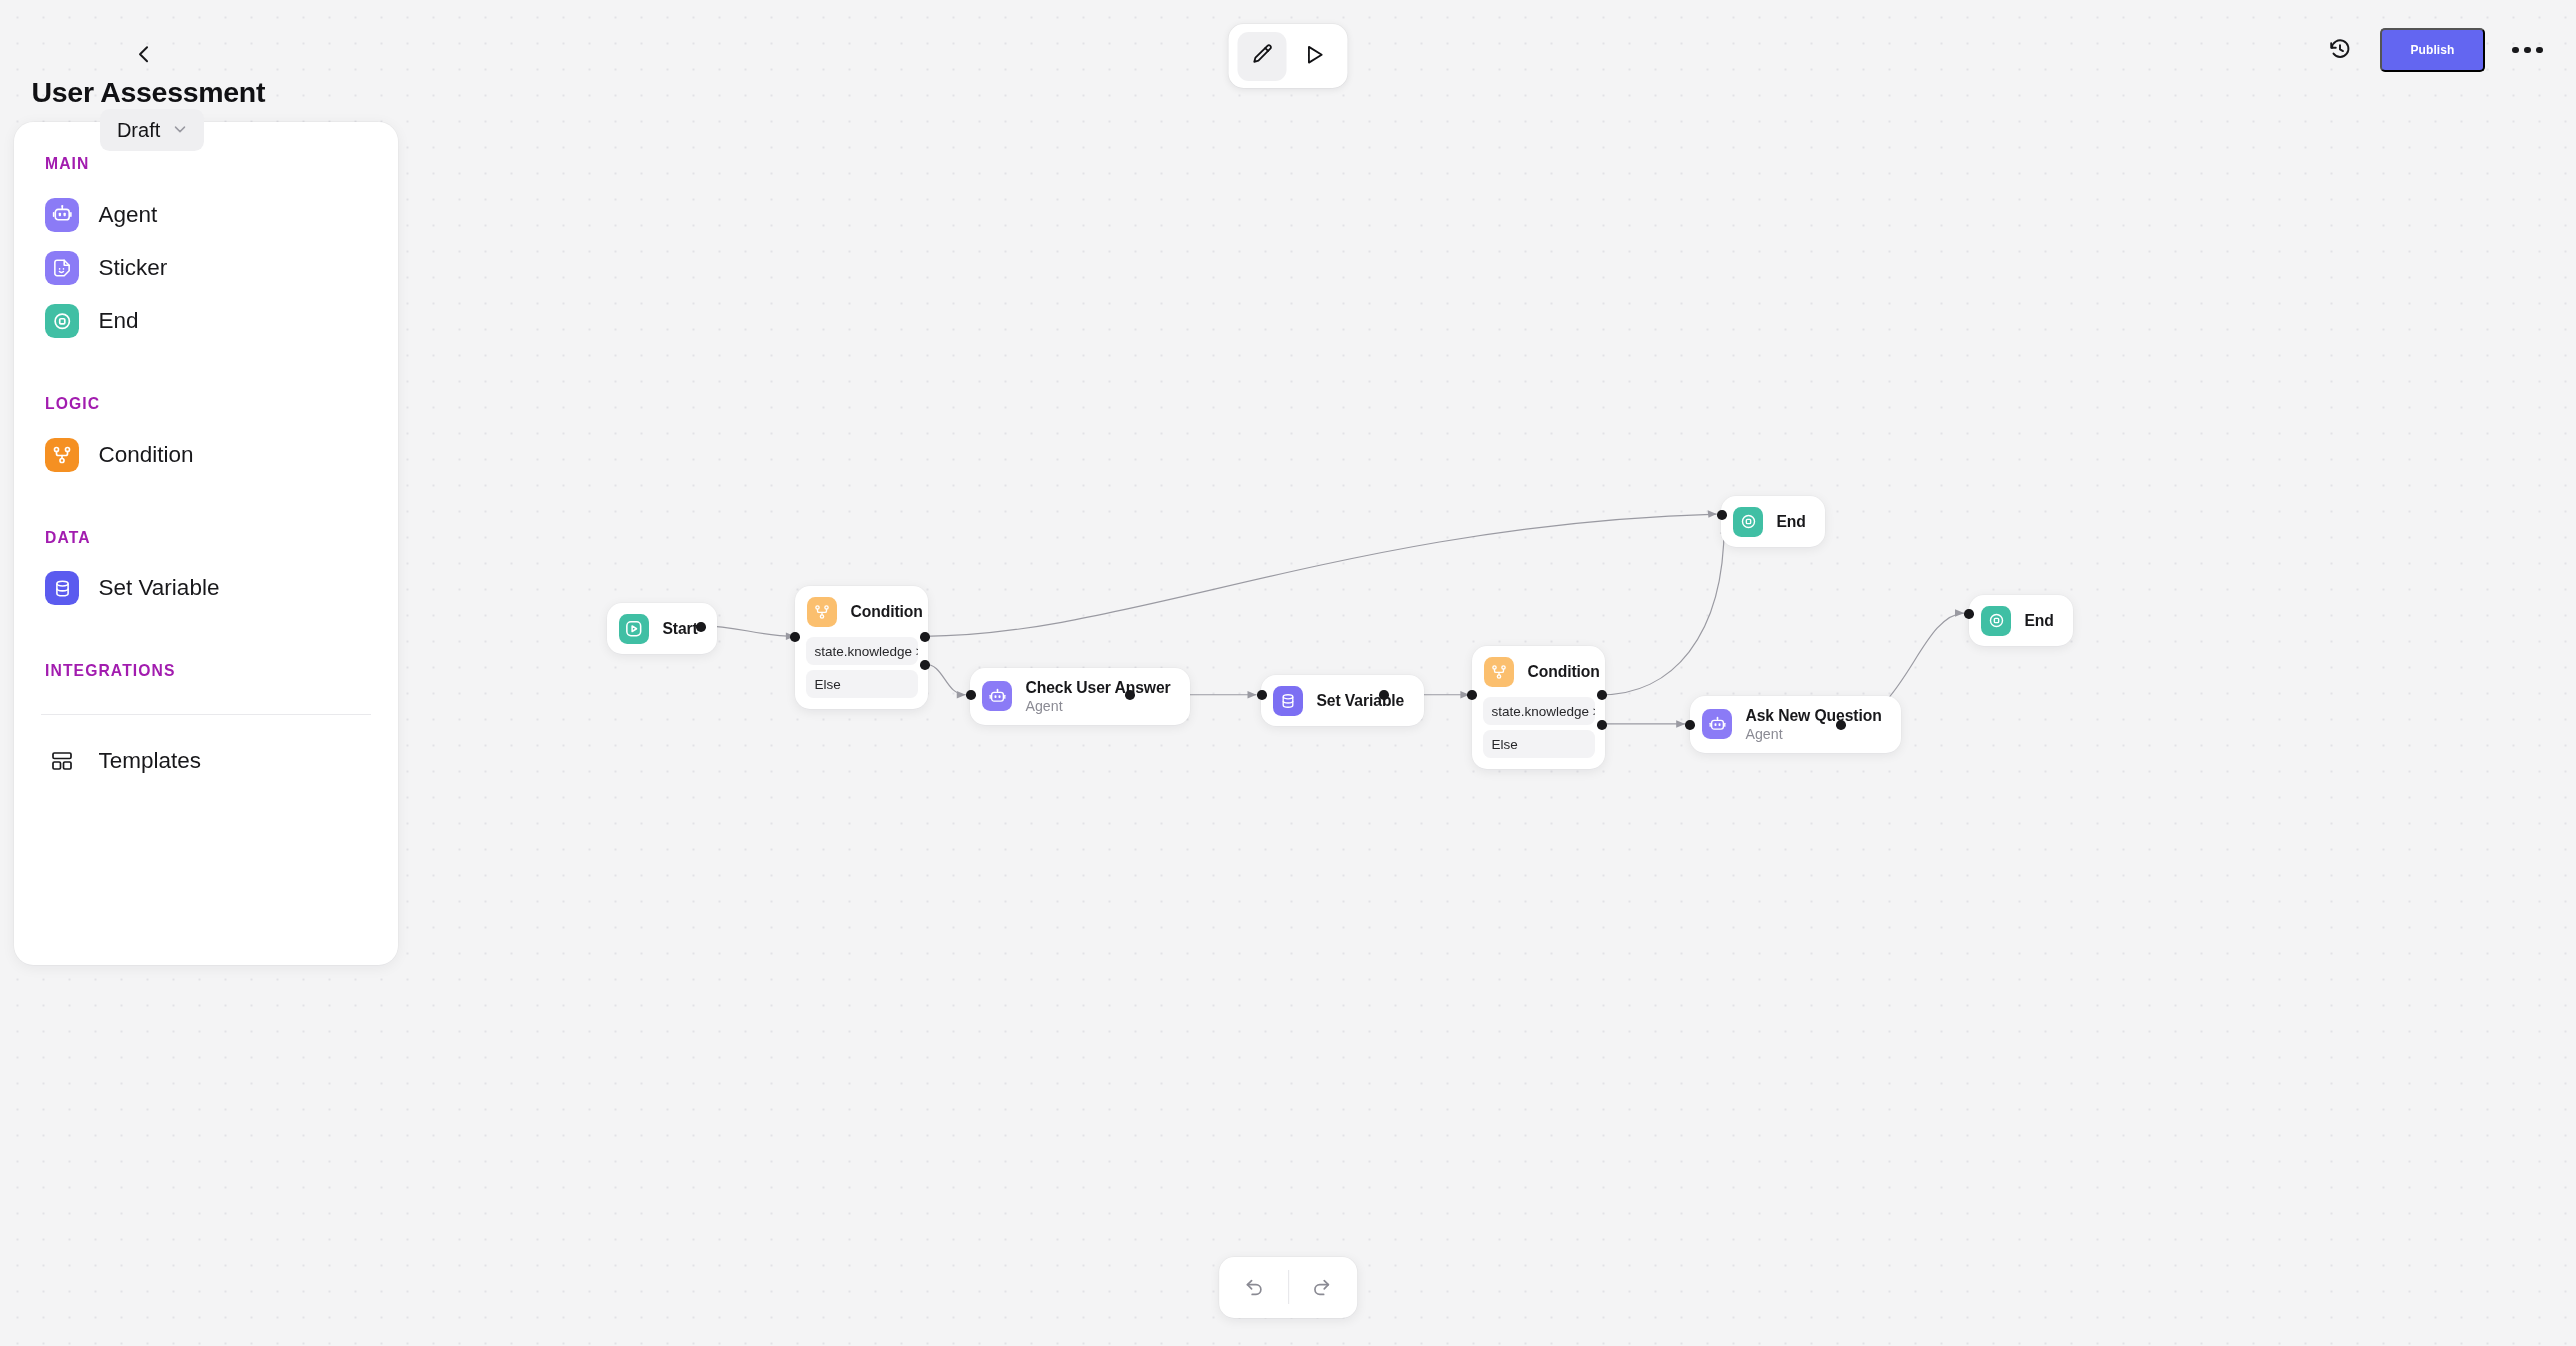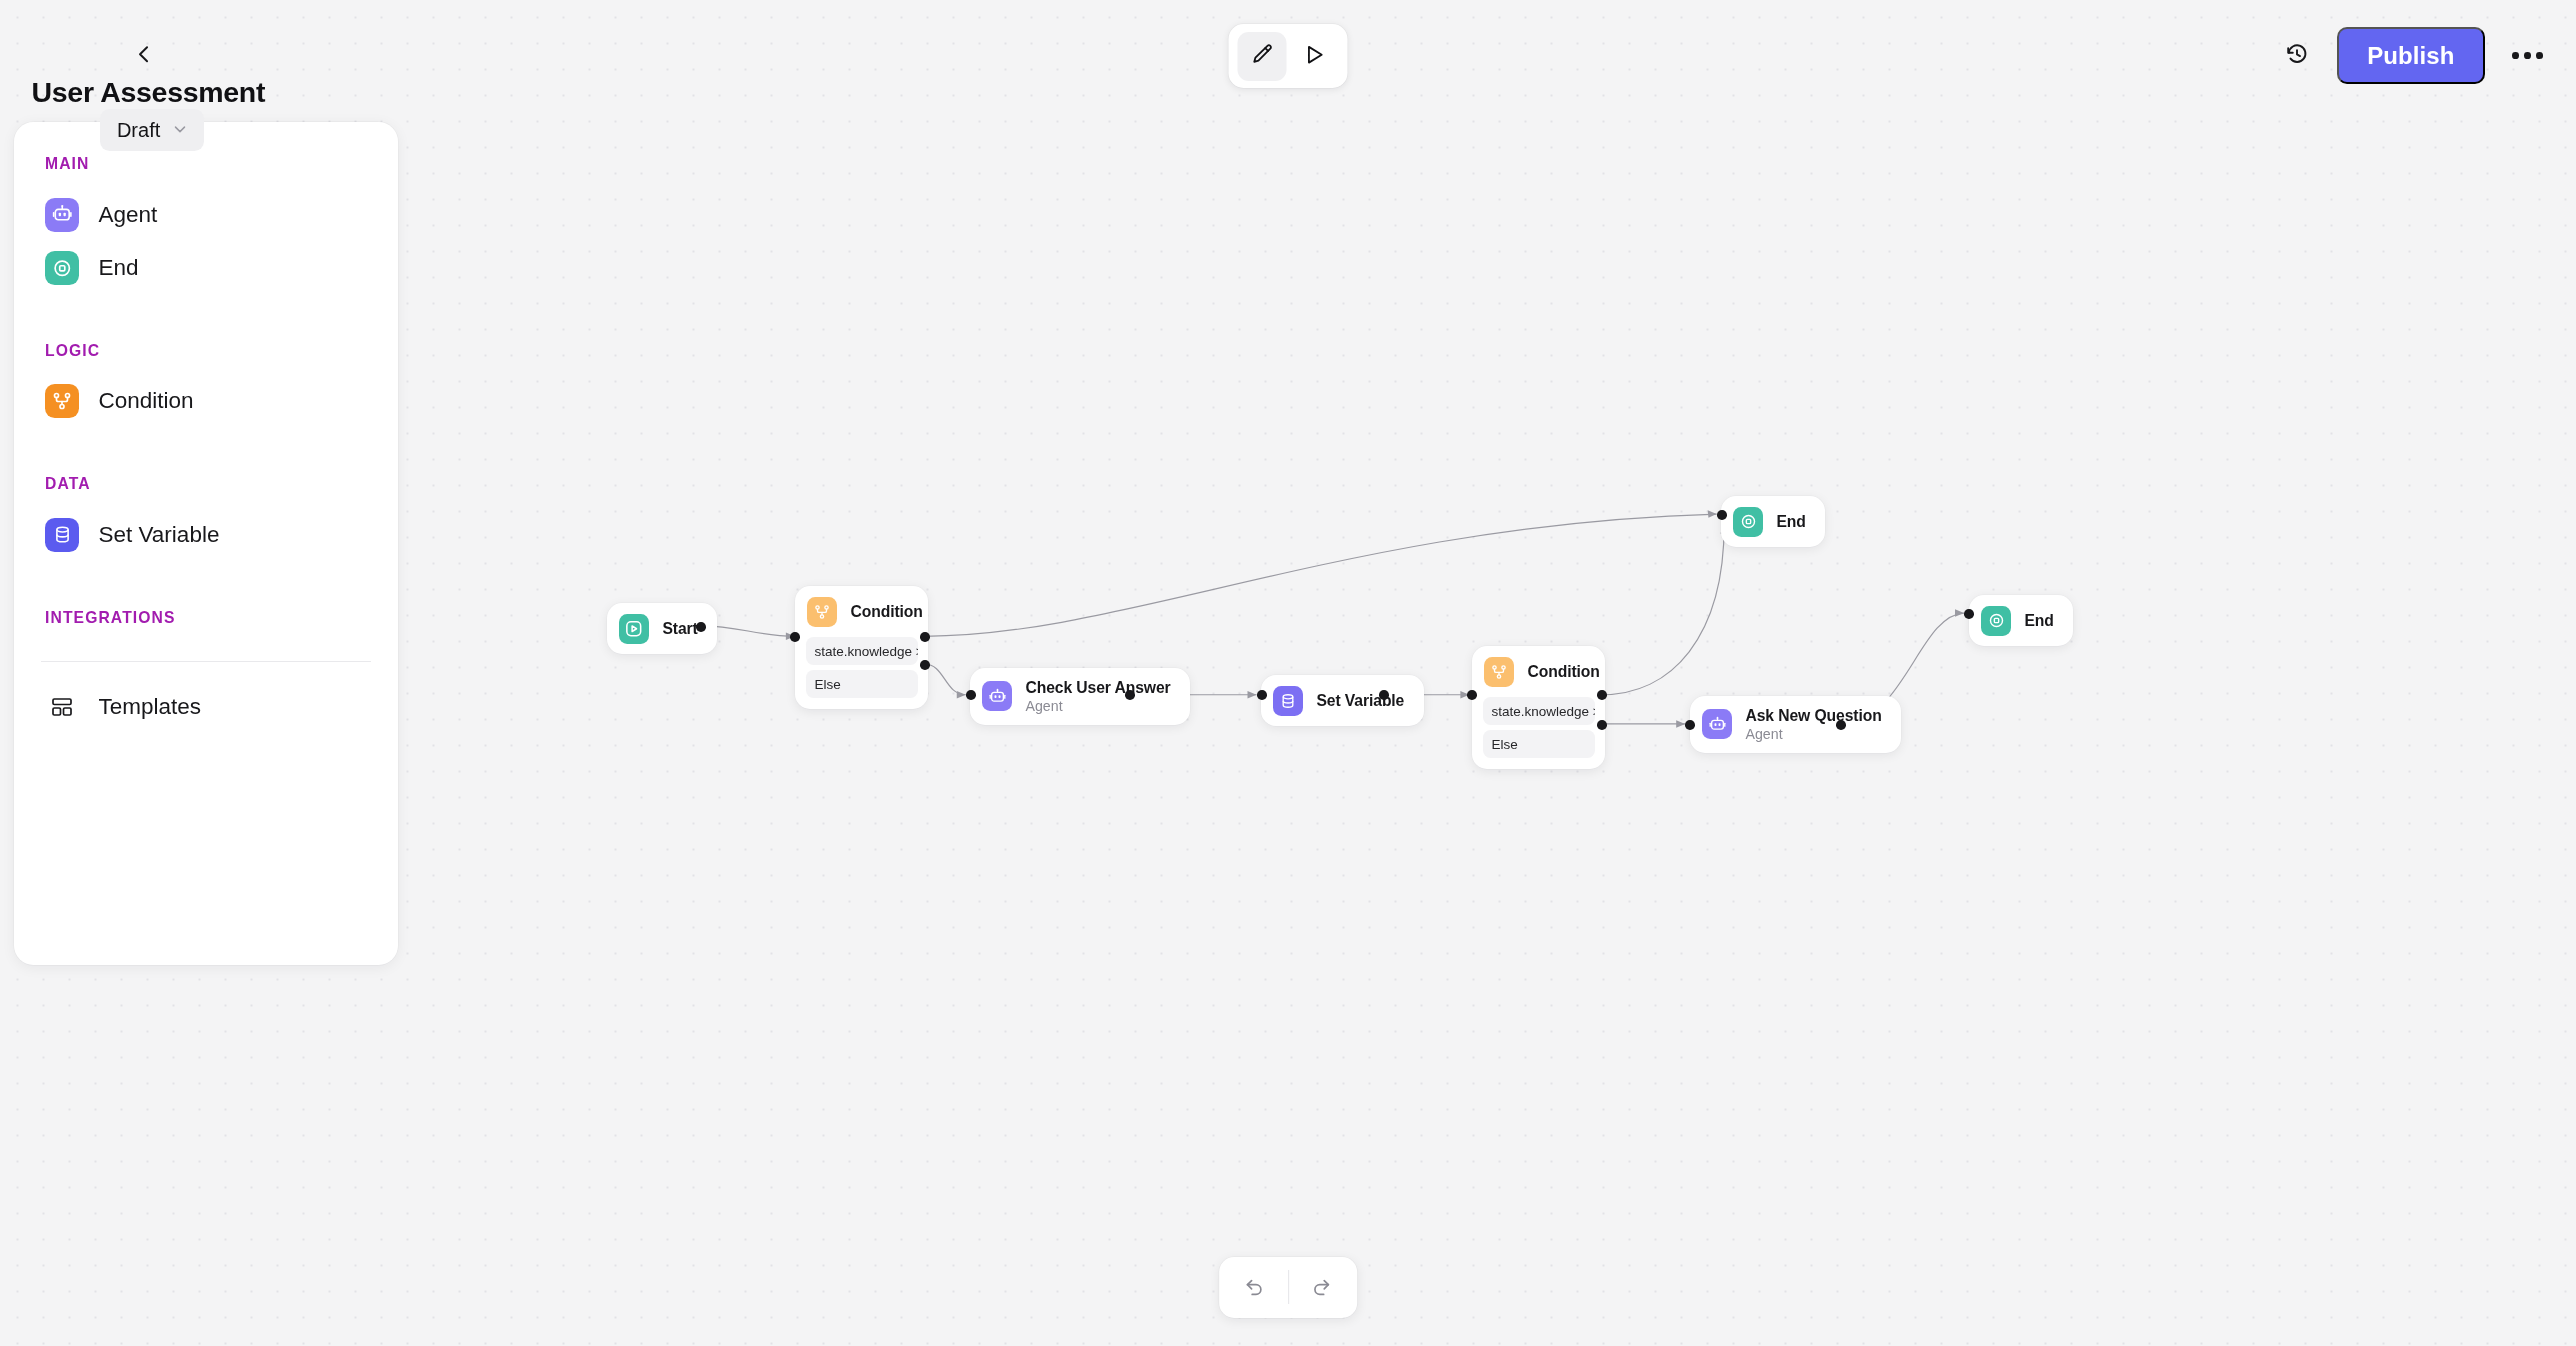--- a/index.html
+++ b/index.html
@@ -76,22 +76,22 @@
     pointer-events: auto;
   }
   .icon-btn {
     width: 46px; height: 46px; border-radius: 9px;
     display: flex; align-items: center; justify-content: center;
     cursor: pointer;
   }
   .publish-btn {
     background: #6366f1;
     color: #ffffff;
-    font-size: 24px; font-weight: 600;
-    border-radius: 10px;
+    font-size: 12px; font-weight: 600;
+    border-radius: 5px;
     padding: 12.7px 28.5px;
     margin: 0 19.5px 0 16.5px;
     cursor: pointer;
     letter-spacing: 0.1px;
     white-space: nowrap;
   }
   .dots { display: flex; gap: 5.2px; align-items: center; }
   .dots i { width: 6.7px; height: 6.7px; border-radius: 50%; background: #18181b; display:block; }
 
   
@@ -394,20 +394,32 @@
           <rect x="4.6" y="6.8" width="14.8" height="11" rx="3"></rect>
           <path d="M2.8 10.5v3.6"></path>
             <path d="M21.2 10.5v3.6"></path>
           <rect x="8.2" y="10.4" width="2.5" height="3.6" rx="0.9" fill="#fff" stroke="none"></rect>
           <rect x="13.3" y="10.4" width="2.5" height="3.6" rx="0.9" fill="#fff" stroke="none"></rect>
         </svg>
       </span>
       <span class="sb-label">Agent</span>
     </div>
 
+    <div class="sb-item">
+      <span class="sb-icon" style="background:#8b7bf6;">
+        <svg width="22" height="22" viewBox="0 0 24 24" fill="none" stroke="#fff" stroke-width="1.7" stroke-linecap="round" stroke-linejoin="round">
+          <path d="M14.4 3.6H6.6a2.4 2.4 0 0 0-2.4 2.4v12a2.4 2.4 0 0 0 2.4 2.4h7.8l5.4-5.4V9z"></path>
+          <path d="M14.4 3.6V9h5.4"></path>
+          <circle cx="9.4" cy="13" r="0.9" fill="#fff" stroke="none"></circle>
+          <circle cx="13.6" cy="13" r="0.9" fill="#fff" stroke="none"></circle>
+          <path d="M9.2 15.9a3 3 0 0 0 4.4 0"></path>
+        </svg>
+      </span>
+      <span class="sb-label">Sticker</span>
+    </div>
 
     <div class="sb-item">
       <span class="sb-icon" style="background:#40bfa4;">
         <svg width="22.5" height="22.5" viewBox="0 0 24 24" fill="none" stroke="#fff" stroke-width="1.8">
           <circle cx="12" cy="12" r="7.6"></circle>
             <rect x="9.3" y="9.3" width="5.4" height="5.4" rx="1.2"></rect>
         </svg>
       </span>
       <span class="sb-label">End</span>
     </div>

